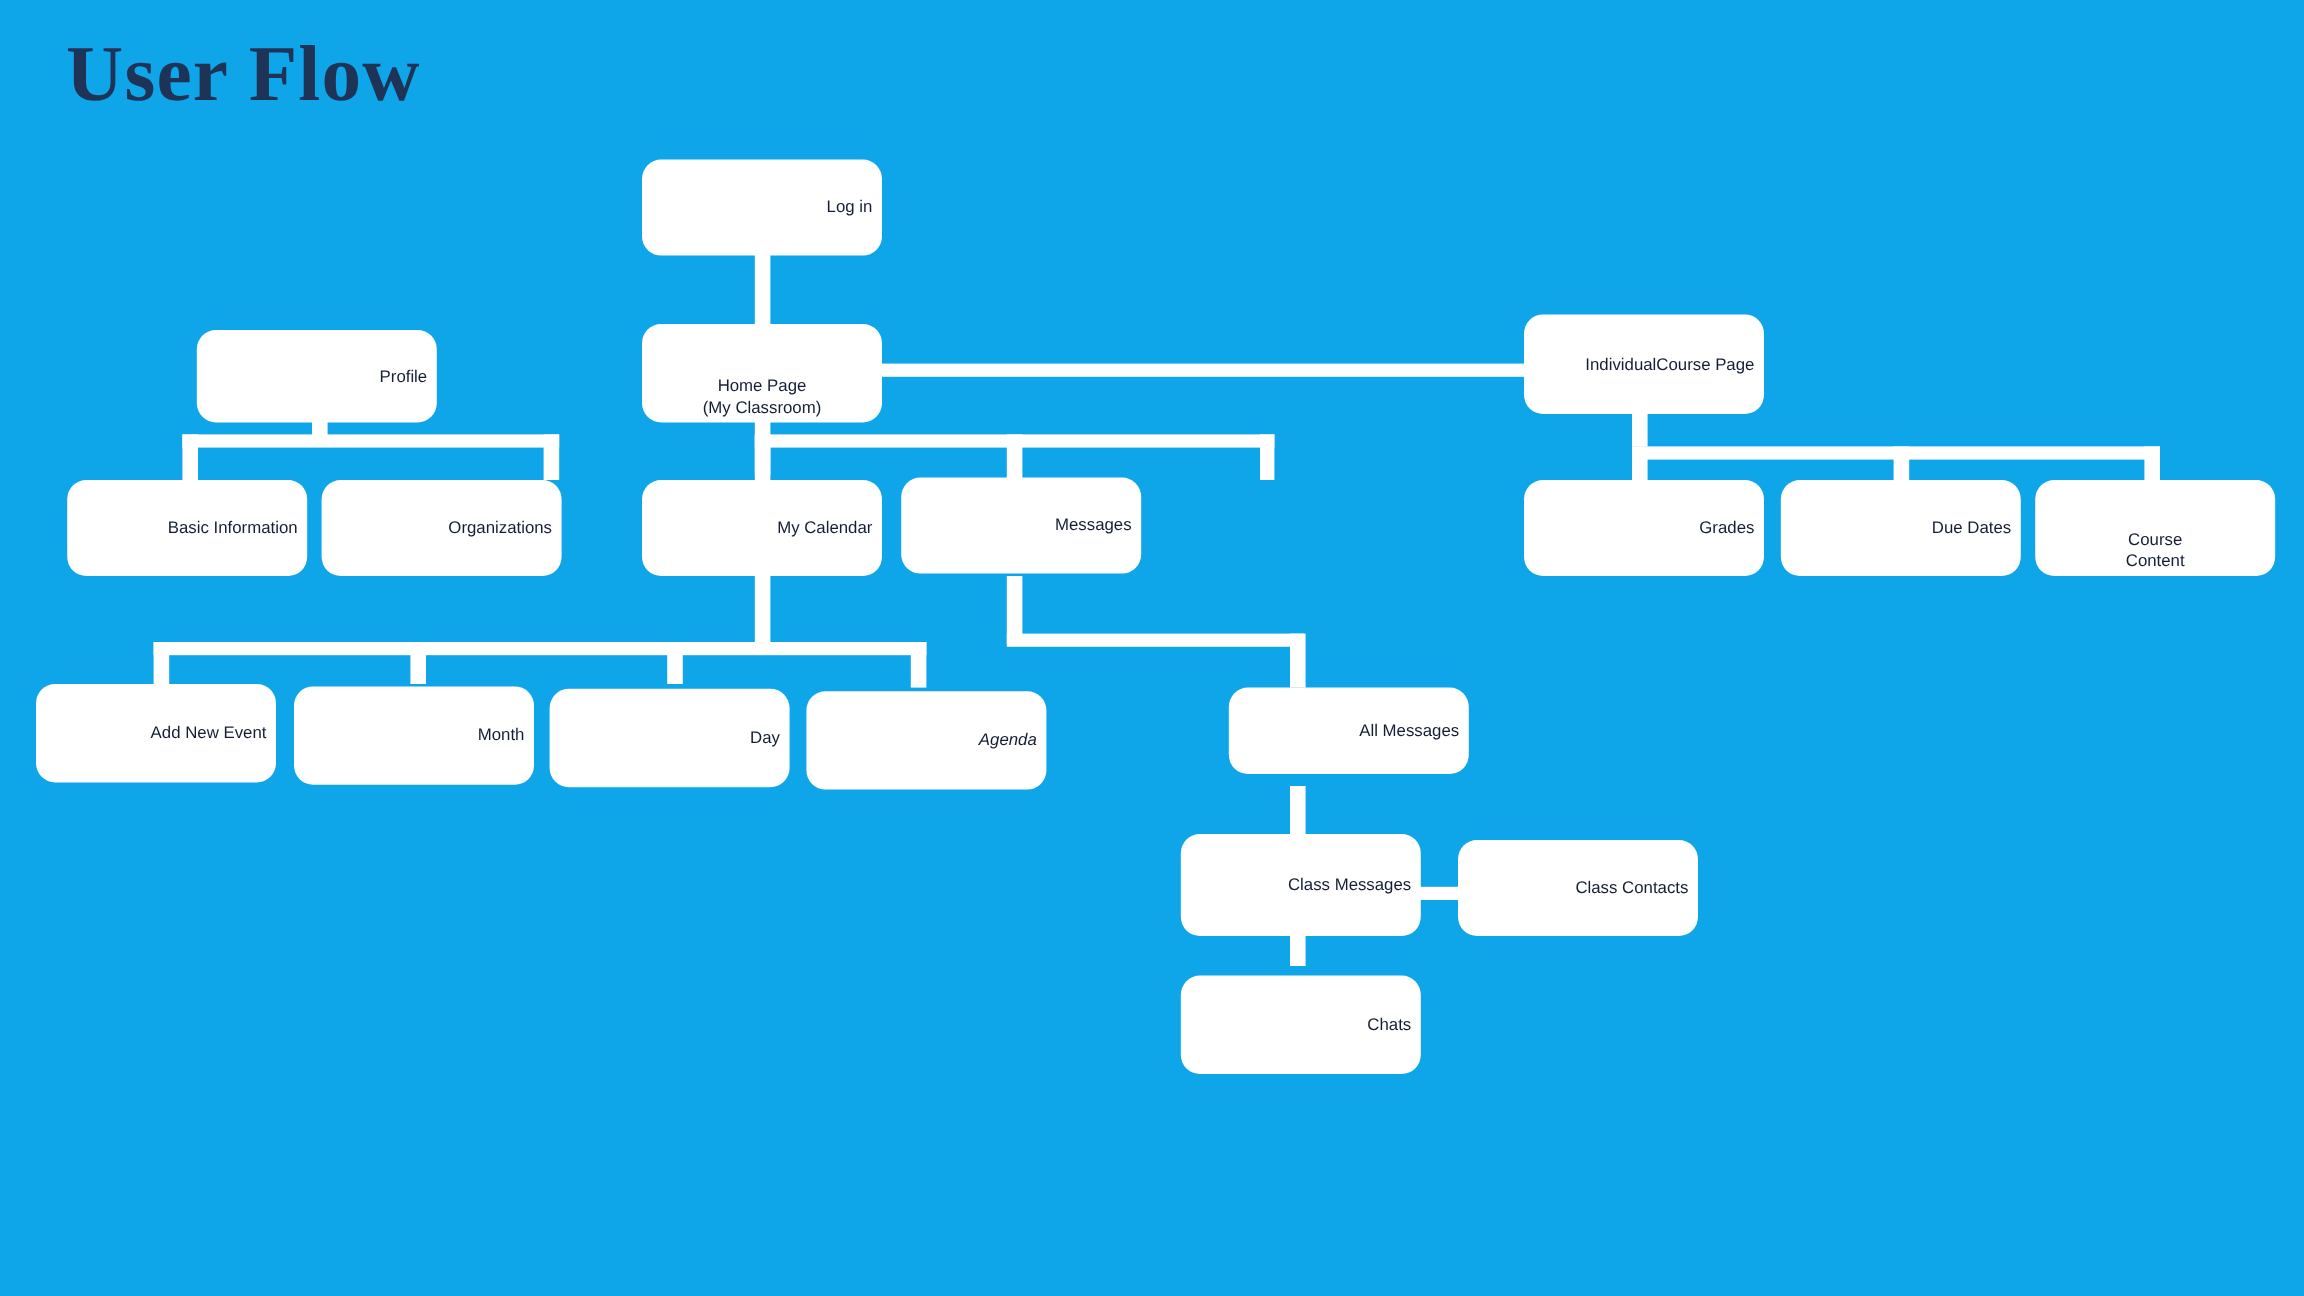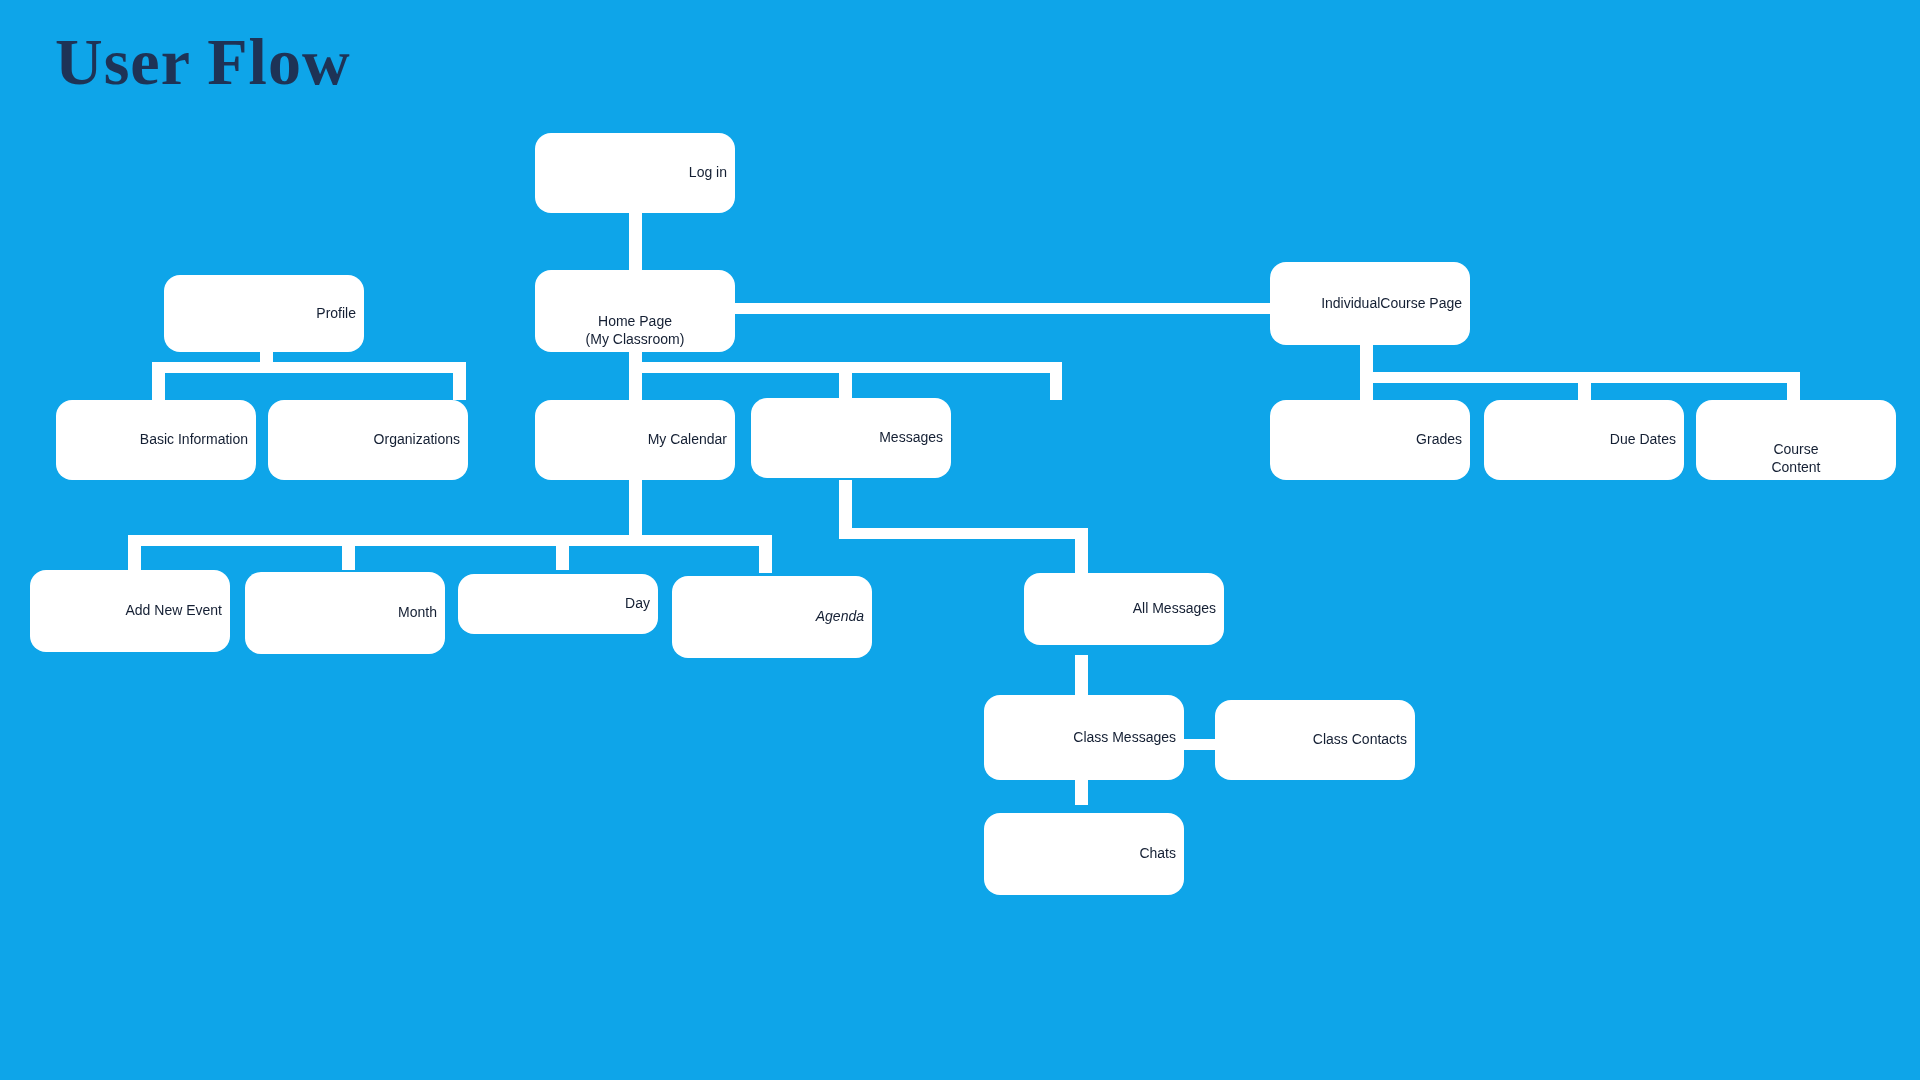--- a/index.html
+++ b/index.html
@@ -146,21 +146,21 @@
   </div>
 
   <div class="node" style="left:30px; top:570px; width:200px; height:82px;">
     <span>Add New Event</span>
   </div>
 
   <div class="node" style="left:245px; top:572px; width:200px; height:82px;">
     <span>Month</span>
   </div>
 
-  <div class="node" style="left:458px; top:574px; width:200px; height:60px;">
+  <div class="node" style="left:458px; top:574px; width:200px; height:82px;">
     <span>Day</span>
   </div>
 
   <div class="node" style="left:672px; top:576px; width:200px; height:82px;font-style:italic;">
     <span>Agenda</span>
   </div>
 
   <div class="node" style="left:1024px; top:573px; width:200px; height:72px;">
     <span>All Messages</span>
   </div>

